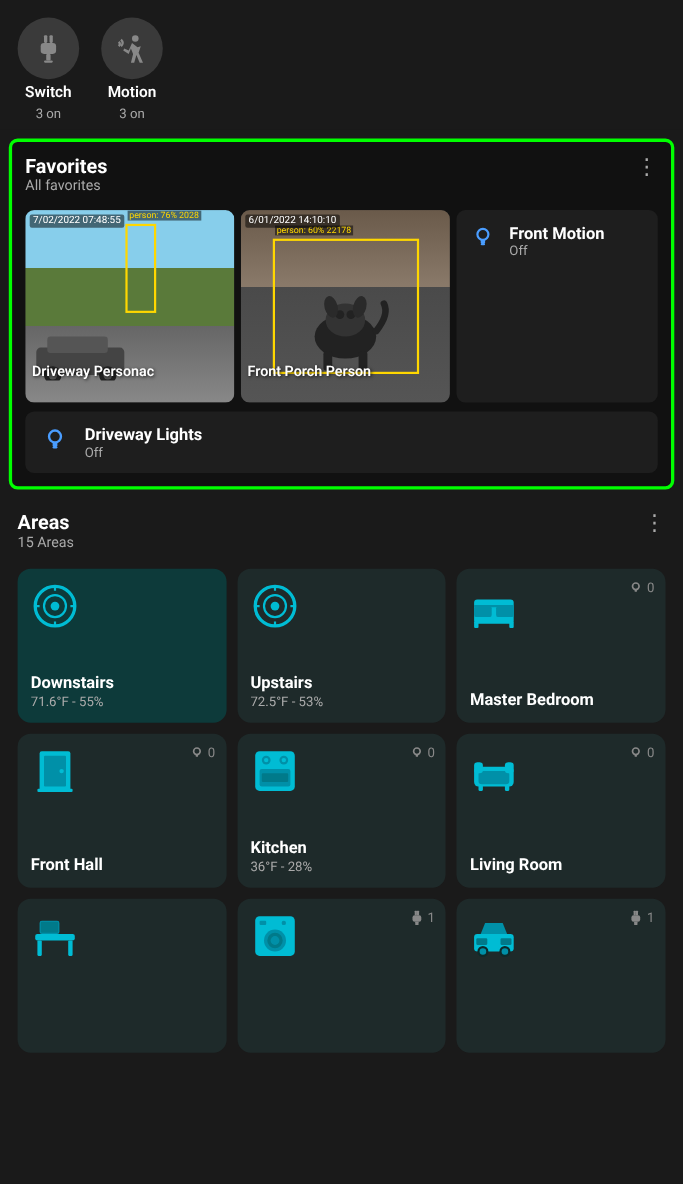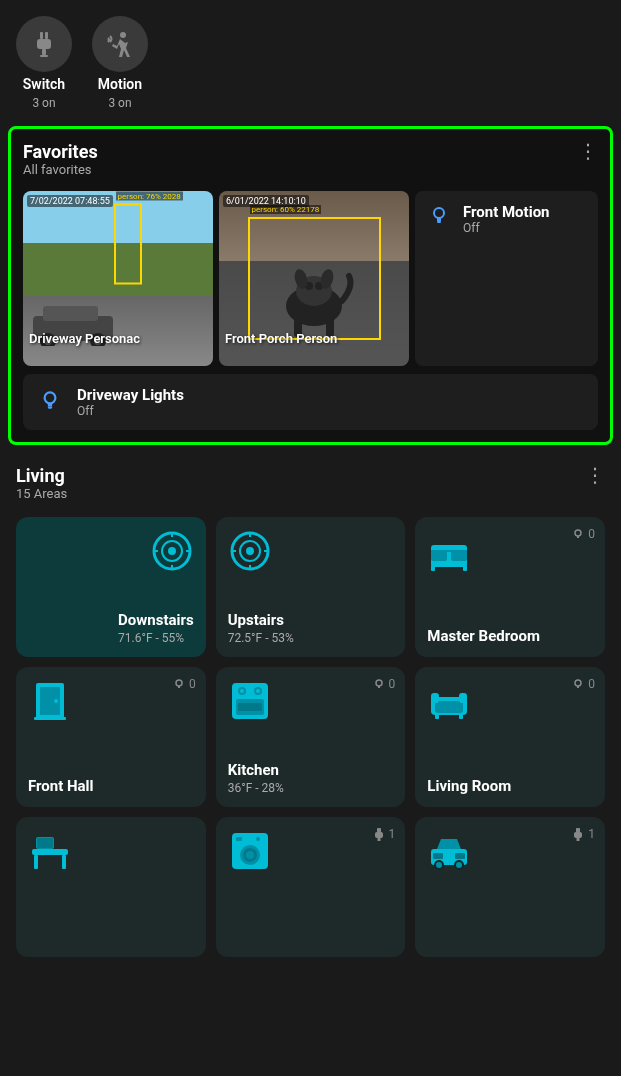--- a/index.html
+++ b/index.html
@@ -223,21 +223,20 @@
       padding: 12px;
       min-height: 140px;
       display: flex;
       flex-direction: column;
       justify-content: space-between;
       position: relative;
     }
 
     .area-card.active {
       background: #0d3a3a;
-      align-items: flex-end;
     }
 
     .area-card-name {
       font-size: 15px;
       font-weight: 700;
       color: #fff;
       line-height: 1.2;
     }
 
     .area-card-temp {
@@ -394,21 +393,21 @@
     <div>
       <div class="name">Driveway Lights</div>
       <div class="status">Off</div>
     </div>
   </div>
 </div>
 
 <div class="areas-section">
   <div class="areas-header">
     <div>
-      <div class="section-title">Living</div>
+      <div class="section-title">Areas</div>
       <div class="areas-subtitle">15 Areas</div>
     </div>
     <div class="three-dots">⋮</div>
   </div>
 
   <div class="areas-grid">
 
     <div class="area-card active">
       <div>
         <svg width="44" height="44" viewBox="0 0 44 44" fill="none">

